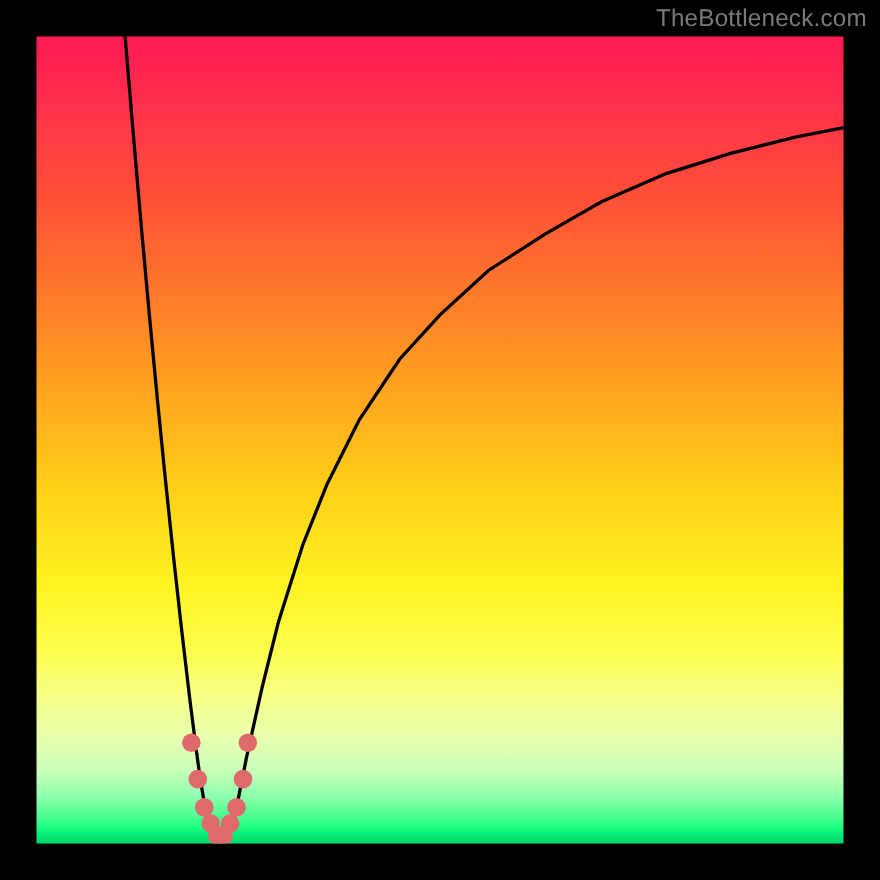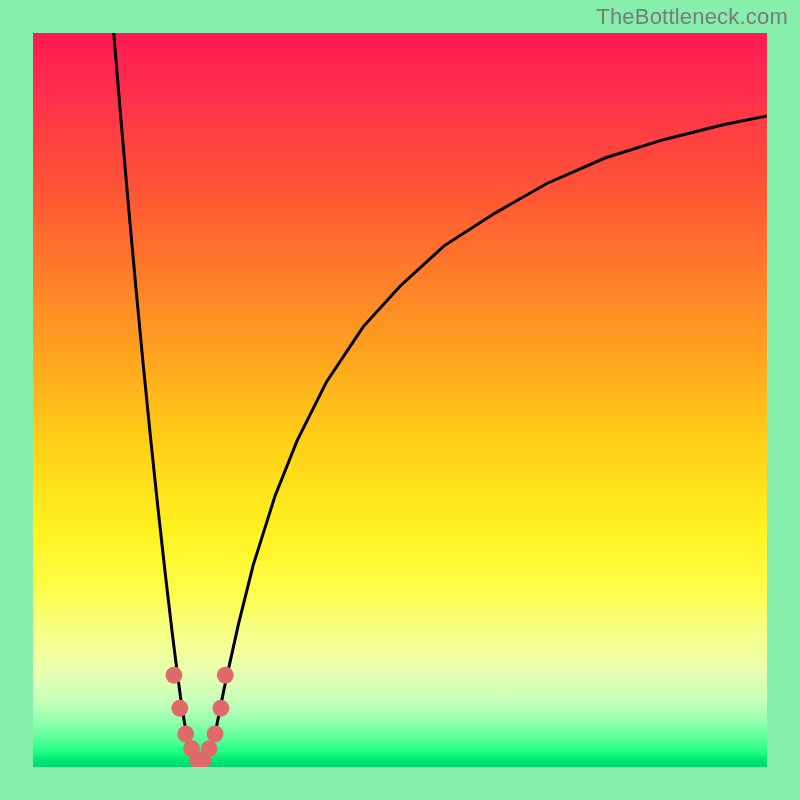--- a/index.html
+++ b/index.html
@@ -6,21 +6,21 @@
     margin: 0;
     padding: 0;
     width: 800px;
     height: 800px;
     overflow: hidden;
     font-family: Arial, Helvetica, sans-serif;
   }
   .frame {
     width: 800px;
     height: 800px;
-    background: #86efac;
+    background: #000000;
     position: relative;
   }
   .watermark {
     position: absolute;
     top: 4px;
     right: 12px;
     color: #7a7a7a;
     font-size: 22px;
     font-weight: 500;
     letter-spacing: 0.2px;

